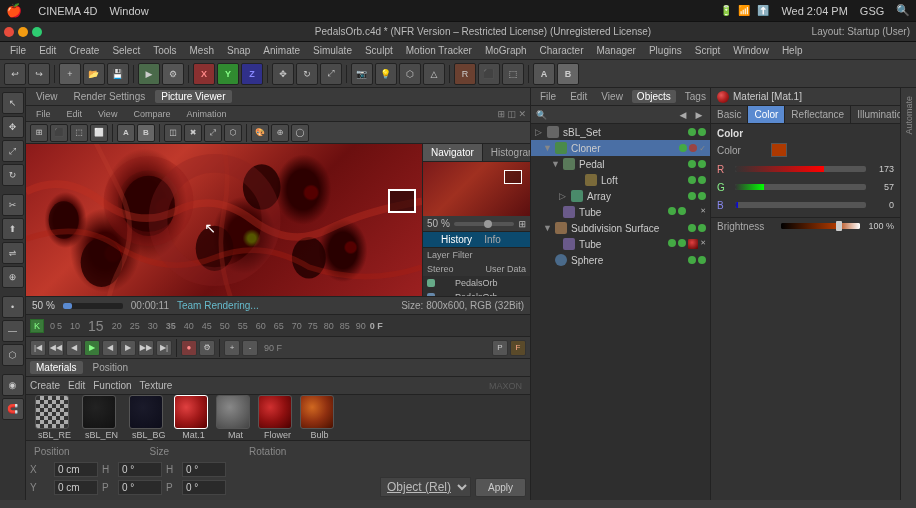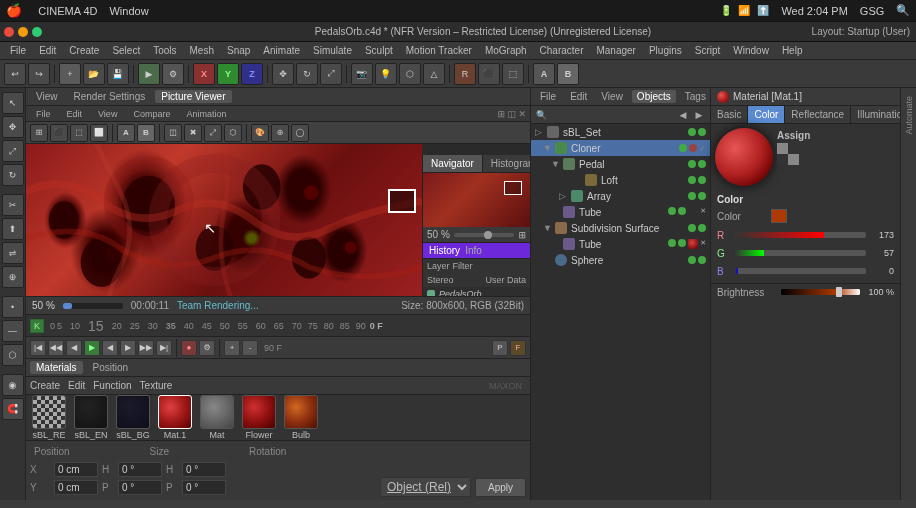--- a/index.html
+++ b/index.html
@@ -286,21 +286,21 @@
       border-radius: 3px;
       border: 1px solid #555;
       position: relative;
       overflow: hidden;
     }
     .mat-swatch.checker {
       background: linear-gradient(45deg, #aaa 25%, transparent 25%, transparent 75%, #aaa 75%), linear-gradient(45deg, #aaa 25%, transparent 25%, transparent 75%, #aaa 75%);
       background-size: 8px 8px;
       background-position: 0 0, 4px 4px;
     }
-    .mat-name { font-size: 9px; color: #bbb; text-align: center; }
+    .mat-name { font-size: 9px; color: #bbb; text-align: center; margin-left: 6px; }
     .mat-item.selected .mat-swatch { border-color: #fff; }
 
     
     .right-sidebar {
       width: 200px;
       background: #333;
       border-left: 1px solid #222;
       display: flex;
       flex-direction: column;
     }
@@ -434,25 +434,25 @@
       left: 50%;
       top: -2px;
       width: 8px;
       height: 8px;
       background: #999;
       border-radius: 50%;
     }
 
     .nav-history-tabs {
       height: 16px;
-      background: #6d28d9;
-      display: flex;
-      align-items: center;
-      padding: 0 4px;
-      gap: 1px;
+      background: #0c4a6e;
+      display: flex;
+      align-items: center;
+      padding: 0 16px;
+      gap: 8px;
       font-size: 10px;
       color: #aaa;
       border-bottom: 1px solid #222;
     }
     .nav-hist-tab { cursor: pointer; padding: 0 2px; }
     .nav-hist-tab.active { color: #fff; }
 
     .nav-channel-row {
       height: 14px;
       display: flex;
@@ -466,25 +466,24 @@
     .nav-items {
       flex: 1;
       overflow-y: auto;
       background: #2e2e2e;
     }
     .nav-item {
       height: 14px;
       display: flex;
       align-items: center;
       padding: 0 4px;
-      gap: 2px;
+      gap: 18px;
       font-size: 9px;
       color: #bbb;
       cursor: pointer;
-      font-style: italic;
     }
     .nav-item-dot { width: 8px; height: 8px; border-radius: 2px; background: #6a8; margin-right: 2px; }
     .nav-item-dot2 { background: #68a; }
 
     
     .mat-editor {
       width: 200px;
       background: #333;
       border-left: 1px solid #222;
       display: flex;
@@ -783,21 +782,21 @@
             <circle cx="200" cy="110" r="60" fill="none" stroke="#8b2020" stroke-width="20" opacity="0.3"></circle>
             <circle cx="130" cy="90" r="40" fill="none" stroke="#8b1515" stroke-width="15" opacity="0.25"></circle>
           </svg>
 
           <div class="viewport-overlay-box"></div>
 
           <div class="cursor-indicator">↖</div>
         </div>
       </div>
 
-      <div class="nav-panel" style="width:108px;margin-top:11px;">
+      <div class="nav-panel" style="width:108px;">
         <div class="nav-tabs">
           <span class="nav-tab active">Navigator</span>
           <span class="nav-tab">Histogram</span>
         </div>
         <div class="nav-preview">
           <div class="nav-preview-img"></div>
           <div class="nav-preview-box"></div>
         </div>
         <div class="nav-zoom-bar">
           <span>50 %</span>
@@ -1096,35 +1095,20 @@
         <span>Material [Mat.1]</span>
       </div>
       <div class="mat-editor-tabs">
         <span class="mat-ed-tab">Basic</span>
         <span class="mat-ed-tab active">Color</span>
         <span class="mat-ed-tab">Reflectance</span>
         <span class="mat-ed-tab">Illumination</span>
         <span class="mat-ed-tab">Editor</span>
       </div>
 
-      <div style="display:flex;align-items:flex-start;padding:4px;gap:4px;">
-        <div class="mat-sphere" style="width:58px;height:58px;flex-shrink:0;"></div>
-        <div style="display:flex;flex-direction:column;gap:2px;padding-top:2px;">
-          <span style="font-size:10px;color:#bbb;font-weight:bold;">Assign</span>
-
-          <div style="width:22px;height:22px;">
-            <svg width="22" height="22">
-              <rect x="0" y="0" width="11" height="11" fill="#888"></rect>
-              <rect x="11" y="11" width="11" height="11" fill="#888"></rect>
-              <rect x="11" y="0" width="11" height="11" fill="#333"></rect>
-              <rect x="0" y="11" width="11" height="11" fill="#333"></rect>
-            </svg>
-          </div>
-        </div>
-      </div>
 
       <div class="mat-section">
         <div class="mat-section-title">Color</div>
         <div class="mat-row">
           <span class="mat-label">Color</span>
           <div class="mat-color-swatch" style="background:#ad3900;width:16px;height:14px;"></div>
         </div>
 
         <div class="mat-row" style="margin-top:3px;">
           <span style="width:14px;color:#e88;font-size:10px;">R</span>

